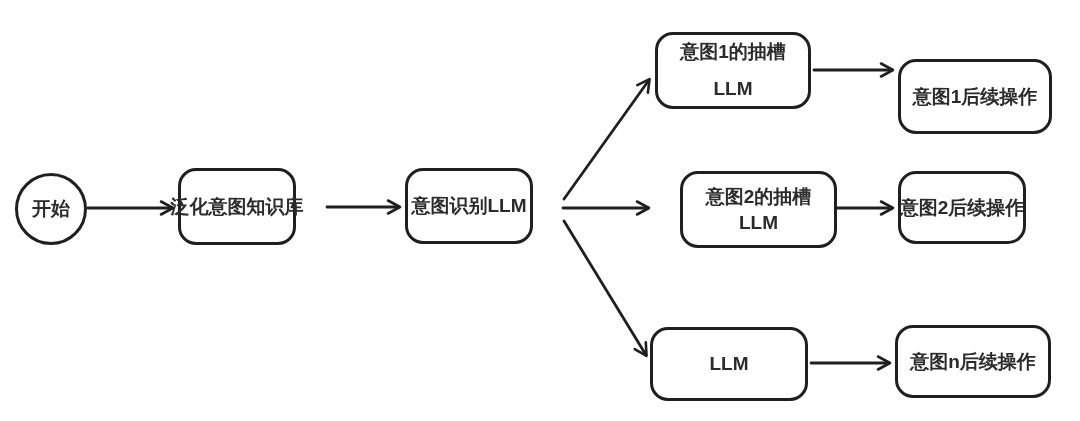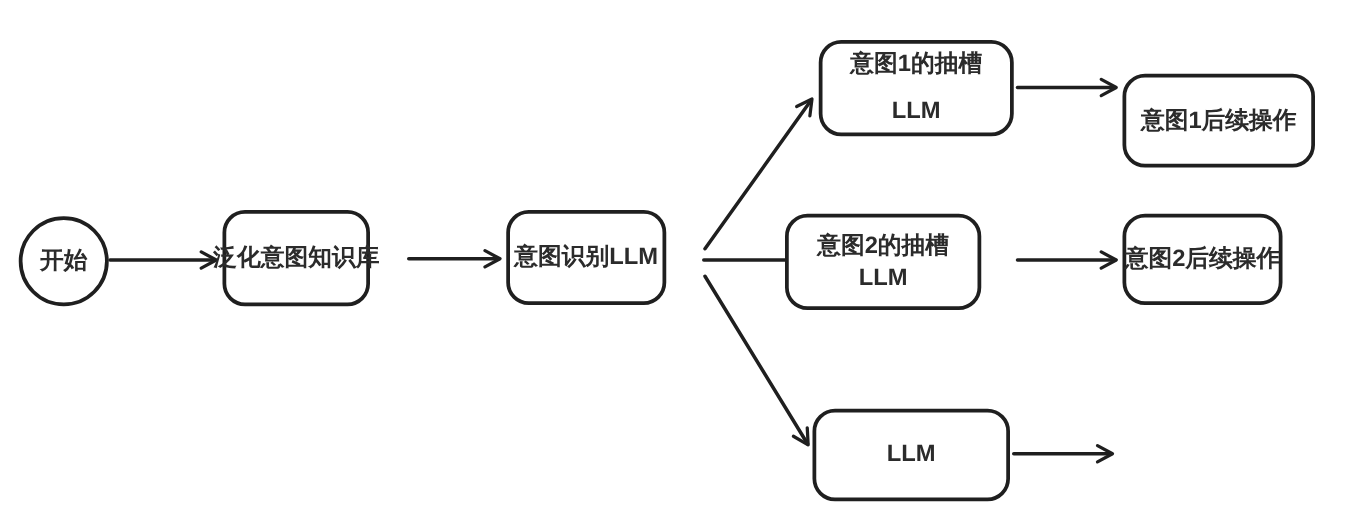--- a/index.html
+++ b/index.html
@@ -42,21 +42,21 @@
   }
   .box { border-radius: 18px; padding: 4px 8px; }
   .circle { border-radius: 50%; }
   .node span { display: block; white-space: nowrap; }
 
   
   #n-start   { left: 15px;  top: 173px; width: 72px;  height: 72px; font-family: Liberation Serif, serif; }
   #n-rag     { left: 178px; top: 168px; width: 118px; height: 77px; }
   #n-recog   { left: 405px; top: 168px; width: 128px; height: 76px; }
   #n-intent1 { left: 655px; top: 32px;  width: 156px; height: 77px; justify-content: space-between; }
-  #n-intent2 { left: 628px; top: 171px; width: 157px; height: 77px; }
+  #n-intent2 { left: 680px; top: 171px; width: 157px; height: 77px; }
   #n-intentn { left: 650px; top: 327px; width: 158px; height: 74px; }
   #n-follow1 { left: 898px; top: 31px;  width: 154px; height: 75px; margin-top: 28px; }
   #n-follow2 { left: 898px; top: 171px; width: 128px; height: 73px; }
   #n-follown { left: 895px; top: 325px; width: 156px; height: 73px; }
 </style>
 </head>
 <body>
 
 <div class="canvas">
 
@@ -105,14 +105,17 @@
   </div>
 
   <div id="n-follow1" class="node box">
     <span>意图1后续操作</span>
   </div>
 
   <div id="n-follow2" class="node box">
     <span>意图2后续操作</span>
   </div>
 
+  <div id="n-follown" class="node box">
+    <span>意图n后续操作</span>
+  </div>
 
 </div>
 
 </body></html>

